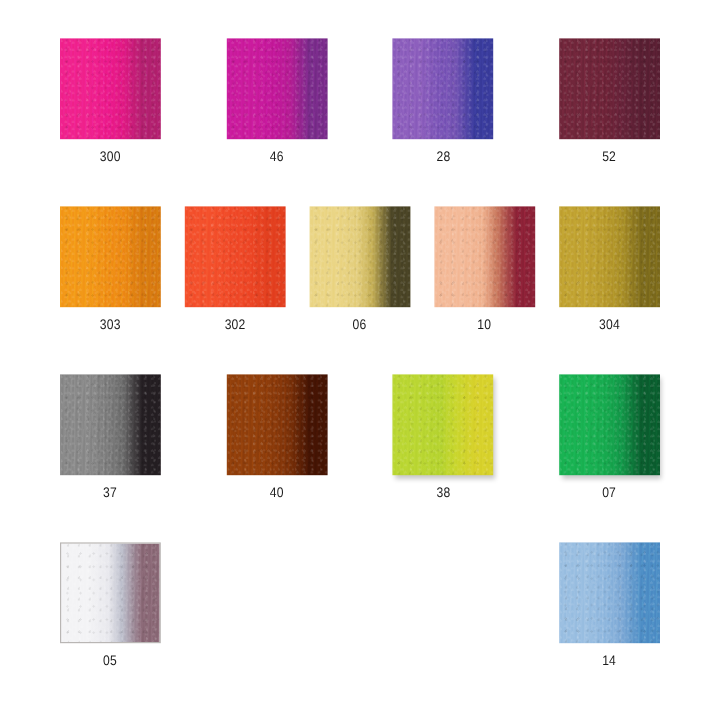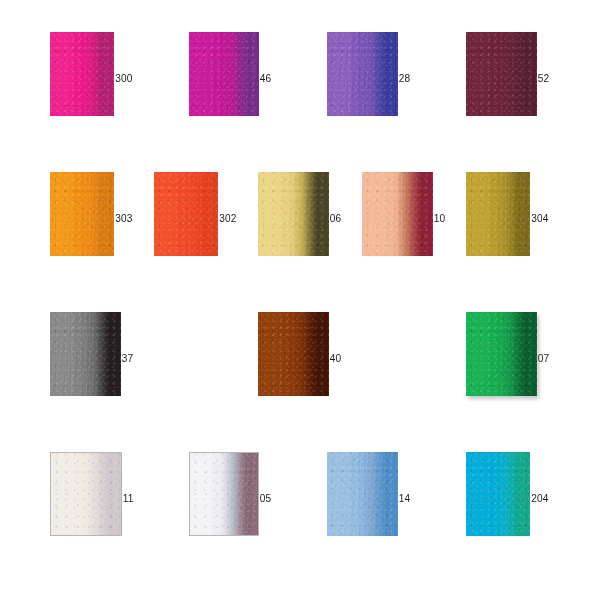--- a/index.html
+++ b/index.html
@@ -18,21 +18,21 @@
   .swatch-row{
     display:flex;
     justify-content:space-between;
     align-items:flex-start;
     margin-bottom:16px;
     height:124px;
   }
   .swatch-cell{
     width:84px;
     display:flex;
-    flex-direction:row;
+    flex-direction:column;
     align-items:center;
   }
   .swatch-chip{
     width:84px;height:84px;
     position:relative;
     box-sizing:border-box;
     overflow:hidden;
   }
   
   .swatch-chip .sheen{
@@ -154,50 +154,43 @@
         <div class="swatch-label" style="color: rgb(28, 28, 28);">37</div>
       </div>
       <div class="swatch-cell">
         <div class="swatch-chip" style="background: linear-gradient(90deg, rgb(147, 64, 11) 0%, rgb(147, 64, 11) 28%, rgb(139, 58, 10) 48%, rgb(124, 49, 8) 62%, rgb(70, 20, 3) 82%, rgb(70, 20, 3) 100%);">
           <div class="sheen"></div>
           <div class="grain"></div>
         </div>
         <div class="swatch-label" style="color: rgb(28, 28, 28);">40</div>
       </div>
       <div class="swatch-cell">
+        <div class="swatch-chip shadowed" style="background: linear-gradient(90deg, rgb(187, 215, 51) 0%, rgb(187, 215, 51) 28%, rgb(182, 212, 48) 48%, rgb(201, 215, 46) 62%, rgb(216, 210, 44) 82%, rgb(216, 210, 44) 100%);">
+          <div class="sheen"></div>
+          <div class="grain"></div>
+        </div>
+        <div class="swatch-label" style="color: rgb(28, 28, 28);">38</div>
+      </div>
+      <div class="swatch-cell">
         <div class="swatch-chip shadowed" style="background: linear-gradient(90deg, rgb(25, 179, 83) 0%, rgb(25, 179, 83) 28%, rgb(23, 169, 79) 48%, rgb(19, 153, 74) 62%, rgb(10, 95, 47) 82%, rgb(10, 95, 47) 100%);">
           <div class="sheen"></div>
           <div class="grain"></div>
         </div>
         <div class="swatch-label" style="color: rgb(28, 28, 28);">07</div>
       </div>
     </div>
     <div class="swatch-row">
-      <div class="swatch-cell">
-        <div class="swatch-chip bordered" style="background: linear-gradient(90deg, rgb(242, 238, 231) 0%, rgb(242, 238, 231) 28%, rgb(239, 235, 227) 48%, rgb(228, 223, 220) 62%, rgb(207, 200, 204) 82%, rgb(207, 200, 204) 100%);">
-          <div class="sheen"></div>
-          <div class="grain"></div>
-        </div>
-        <div class="swatch-label" style="color: rgb(28, 28, 28);">11</div>
-      </div>
       <div class="swatch-cell">
         <div class="swatch-chip bordered" style="background: linear-gradient(90deg, rgb(244, 244, 246) 0%, rgb(244, 244, 246) 28%, rgb(233, 233, 238) 48%, rgb(189, 191, 204) 62%, rgb(140, 106, 120) 82%, rgb(140, 106, 120) 100%);">
           <div class="sheen"></div>
           <div class="grain"></div>
         </div>
         <div class="swatch-label" style="color: rgb(28, 28, 28);">05</div>
       </div>
       <div class="swatch-cell">
         <div class="swatch-chip" style="background: linear-gradient(90deg, rgb(156, 192, 226) 0%, rgb(156, 192, 226) 28%, rgb(143, 183, 222) 48%, rgb(127, 170, 214) 62%, rgb(78, 143, 198) 82%, rgb(78, 143, 198) 100%);">
           <div class="sheen"></div>
           <div class="grain"></div>
         </div>
         <div class="swatch-label" style="color: rgb(28, 28, 28);">14</div>
       </div>
-      <div class="swatch-cell">
-        <div class="swatch-chip" style="background: linear-gradient(90deg, rgb(3, 174, 218) 0%, rgb(3, 174, 218) 28%, rgb(6, 173, 212) 48%, rgb(11, 176, 201) 62%, rgb(19, 168, 140) 82%, rgb(19, 168, 140) 100%);">
-          <div class="sheen"></div>
-          <div class="grain"></div>
-        </div>
-        <div class="swatch-label" style="color: rgb(28, 28, 28);">204</div>
-      </div>
     </div>
   </div>
 
 </body></html>

